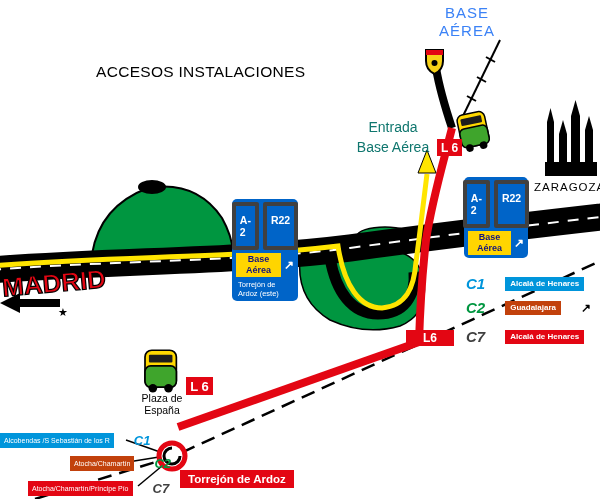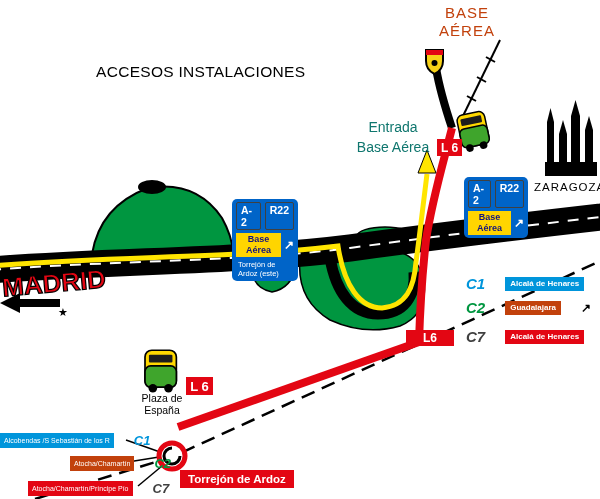--- a/index.html
+++ b/index.html
@@ -1,34 +1,34 @@
 <!DOCTYPE html>
 <html><head>
 <meta charset="utf-8">
 <style>
   * { box-sizing: border-box; margin: 0; padding: 0; }
   body { font-family: "Liberation Sans", sans-serif; background: #fff; }
   .stage { position: relative; width: 600px; height: 499px; background: #fff; overflow: hidden; }
   svg.map { position: absolute; left: 0; top: 0; z-index: 1; }
   .abs { position: absolute; z-index: 2; }
 
-  .base-label { left: 430px; top: 4px; width: 74px; text-align: center; font-size: 15px; line-height: 18px; letter-spacing: 1px; color: #c2410c; }
+  .base-label { left: 430px; top: 4px; width: 74px; text-align: center; font-size: 15px; line-height: 18px; letter-spacing: 1px; color: #3b82f6; }
   .map-title { left: 96px; top: 62px; font-size: 15.5px; line-height: 20px; color: #000; letter-spacing: .3px; white-space: nowrap; }
   .entrance-label { left: 350px; top: 117px; width: 86px; text-align: center; font-size: 14px; line-height: 20px; color: #0f766e; }
 
   .badge-l6 { background: #E30613; color: #fff; font-weight: bold; display: flex; align-items: center; justify-content: center; }
   .badge-top { left: 437px; top: 139px; width: 25px; height: 17px; font-size: 12px; }
   .badge-mid { left: 406px; top: 330px; width: 48px; height: 16px; font-size: 12px; }
   .badge-bottom { left: 186px; top: 377px; width: 27px; height: 18px; font-size: 13px; }
 
   .sign { background: #0064C8; border-radius: 5px; padding: 3px 4px; }
   .sign-center { left: 232px; top: 199px; width: 66px; }
   .sign-right { left: 464px; top: 177px; width: 64px; }
   .roads { display: flex; justify-content: center; gap: 4px; }
-  .road { border: 1px solid #404040; border-radius: 2px; color: #fff; font-size: 10.5px; font-weight: bold; padding: 1px 4px; line-height: 12px; }
+  .road { border: 4px solid #404040; border-radius: 2px; color: #fff; font-size: 10.5px; font-weight: bold; padding: 8px 4px; line-height: 12px; }
   .dest-row { display: flex; align-items: center; gap: 3px; margin-top: 3px; }
   .sign-primary { background: #FFD500; color: #15157e; font-weight: bold; font-size: 9px; padding: 1px 2px; flex: 1; text-align: center; line-height: 11px; }
   .sign-arrow { color: #fff; font-size: 12px; font-weight: bold; line-height: 12px; }
   .sign-secondary { color: #fff; font-size: 7.5px; line-height: 9px; margin-top: 3px; padding-left: 2px; }
 
   .zaragoza { left: 534px; top: 181px; font-size: 11.5px; letter-spacing: 1px; color: #000; }
   .madrid { left: 2px; top: 268px; font-size: 26px; font-weight: bold; color: #E30613; -webkit-text-stroke: 1.3px #000; transform: rotate(-5deg); }
   .star { color: #000; font-size: 11px; }
   .star-1 { left: 12px; top: 300px; }
   .star-2 { left: 58px; top: 306px; }

